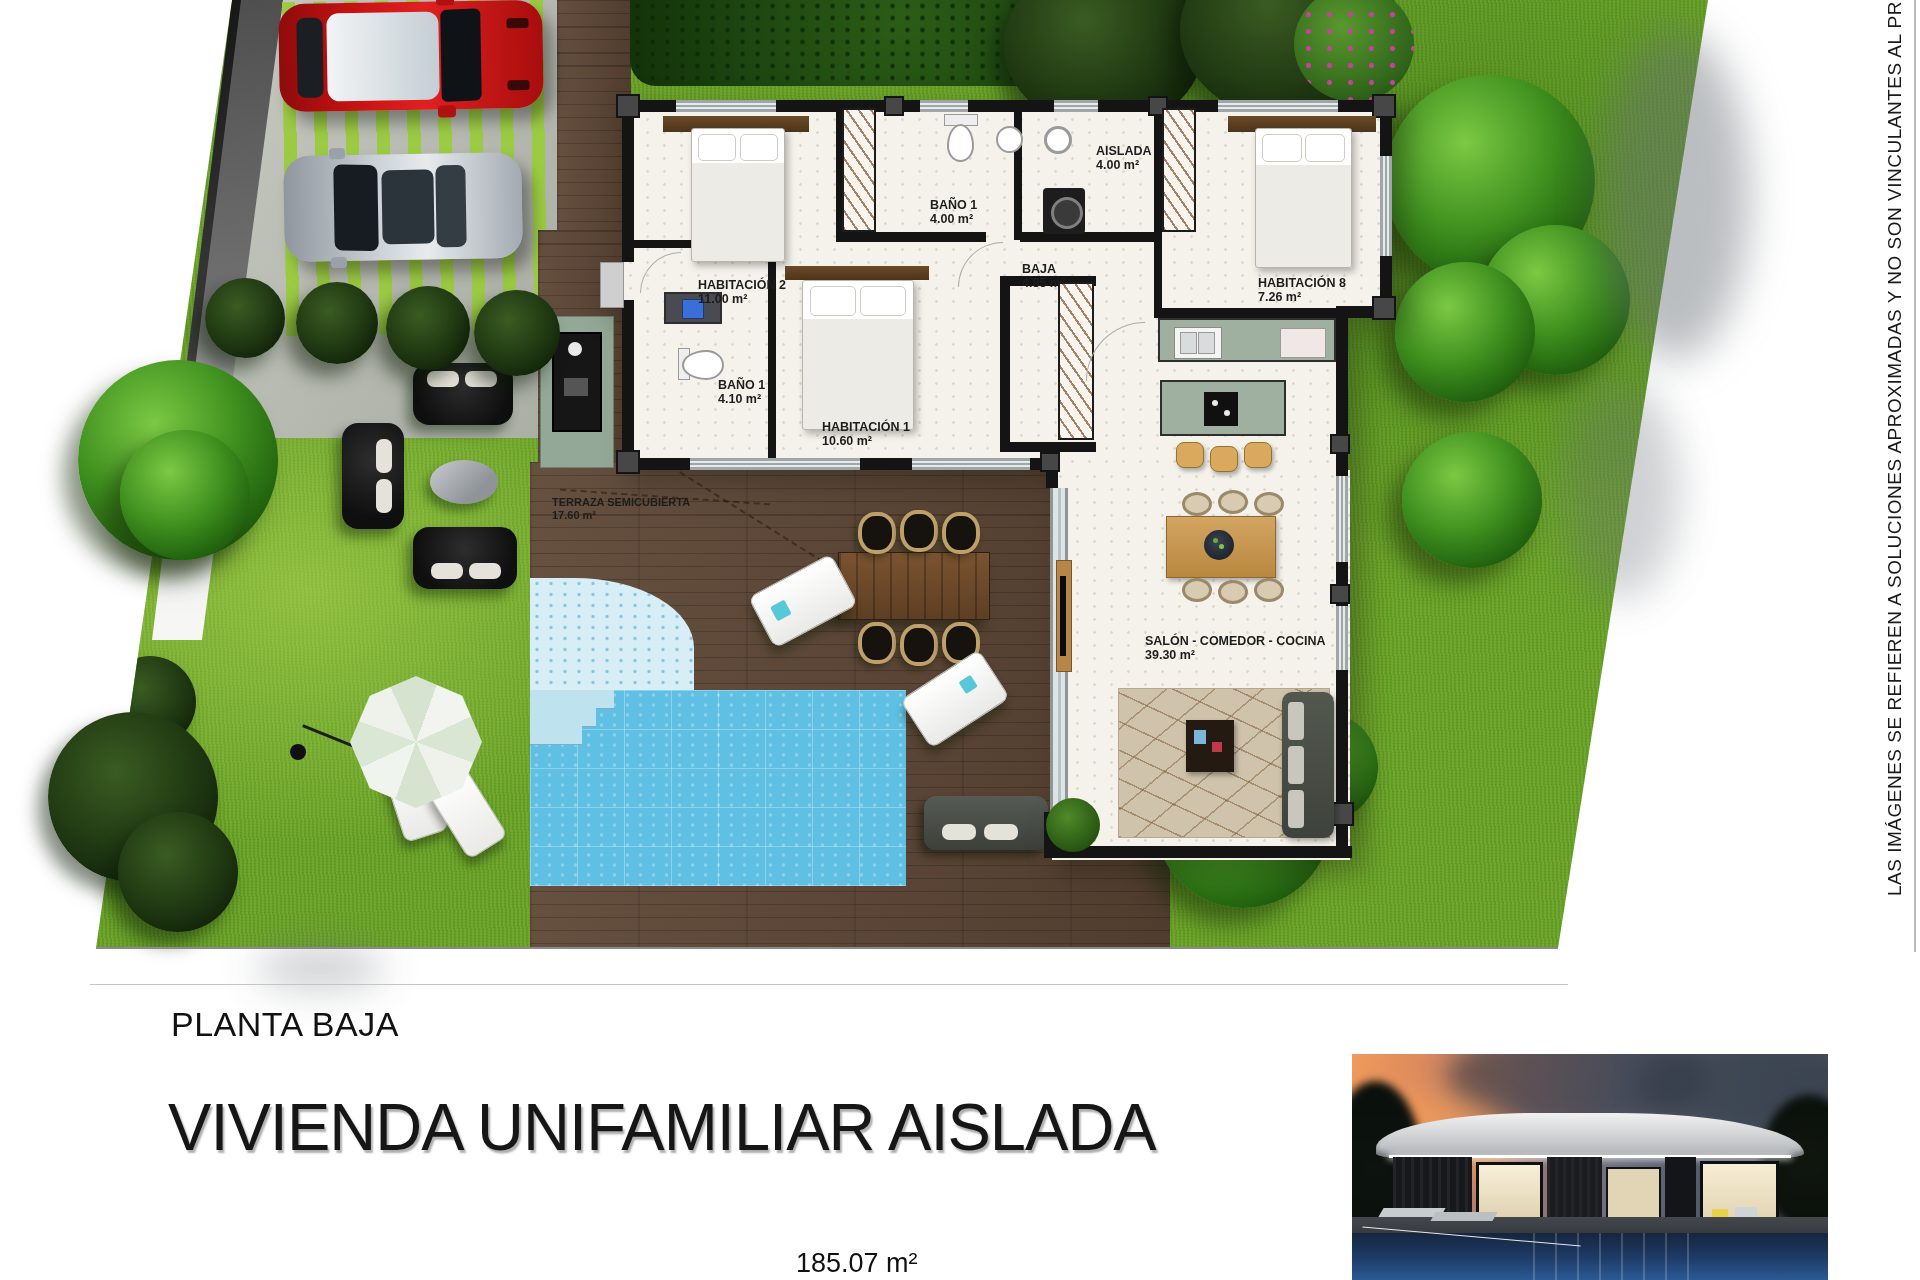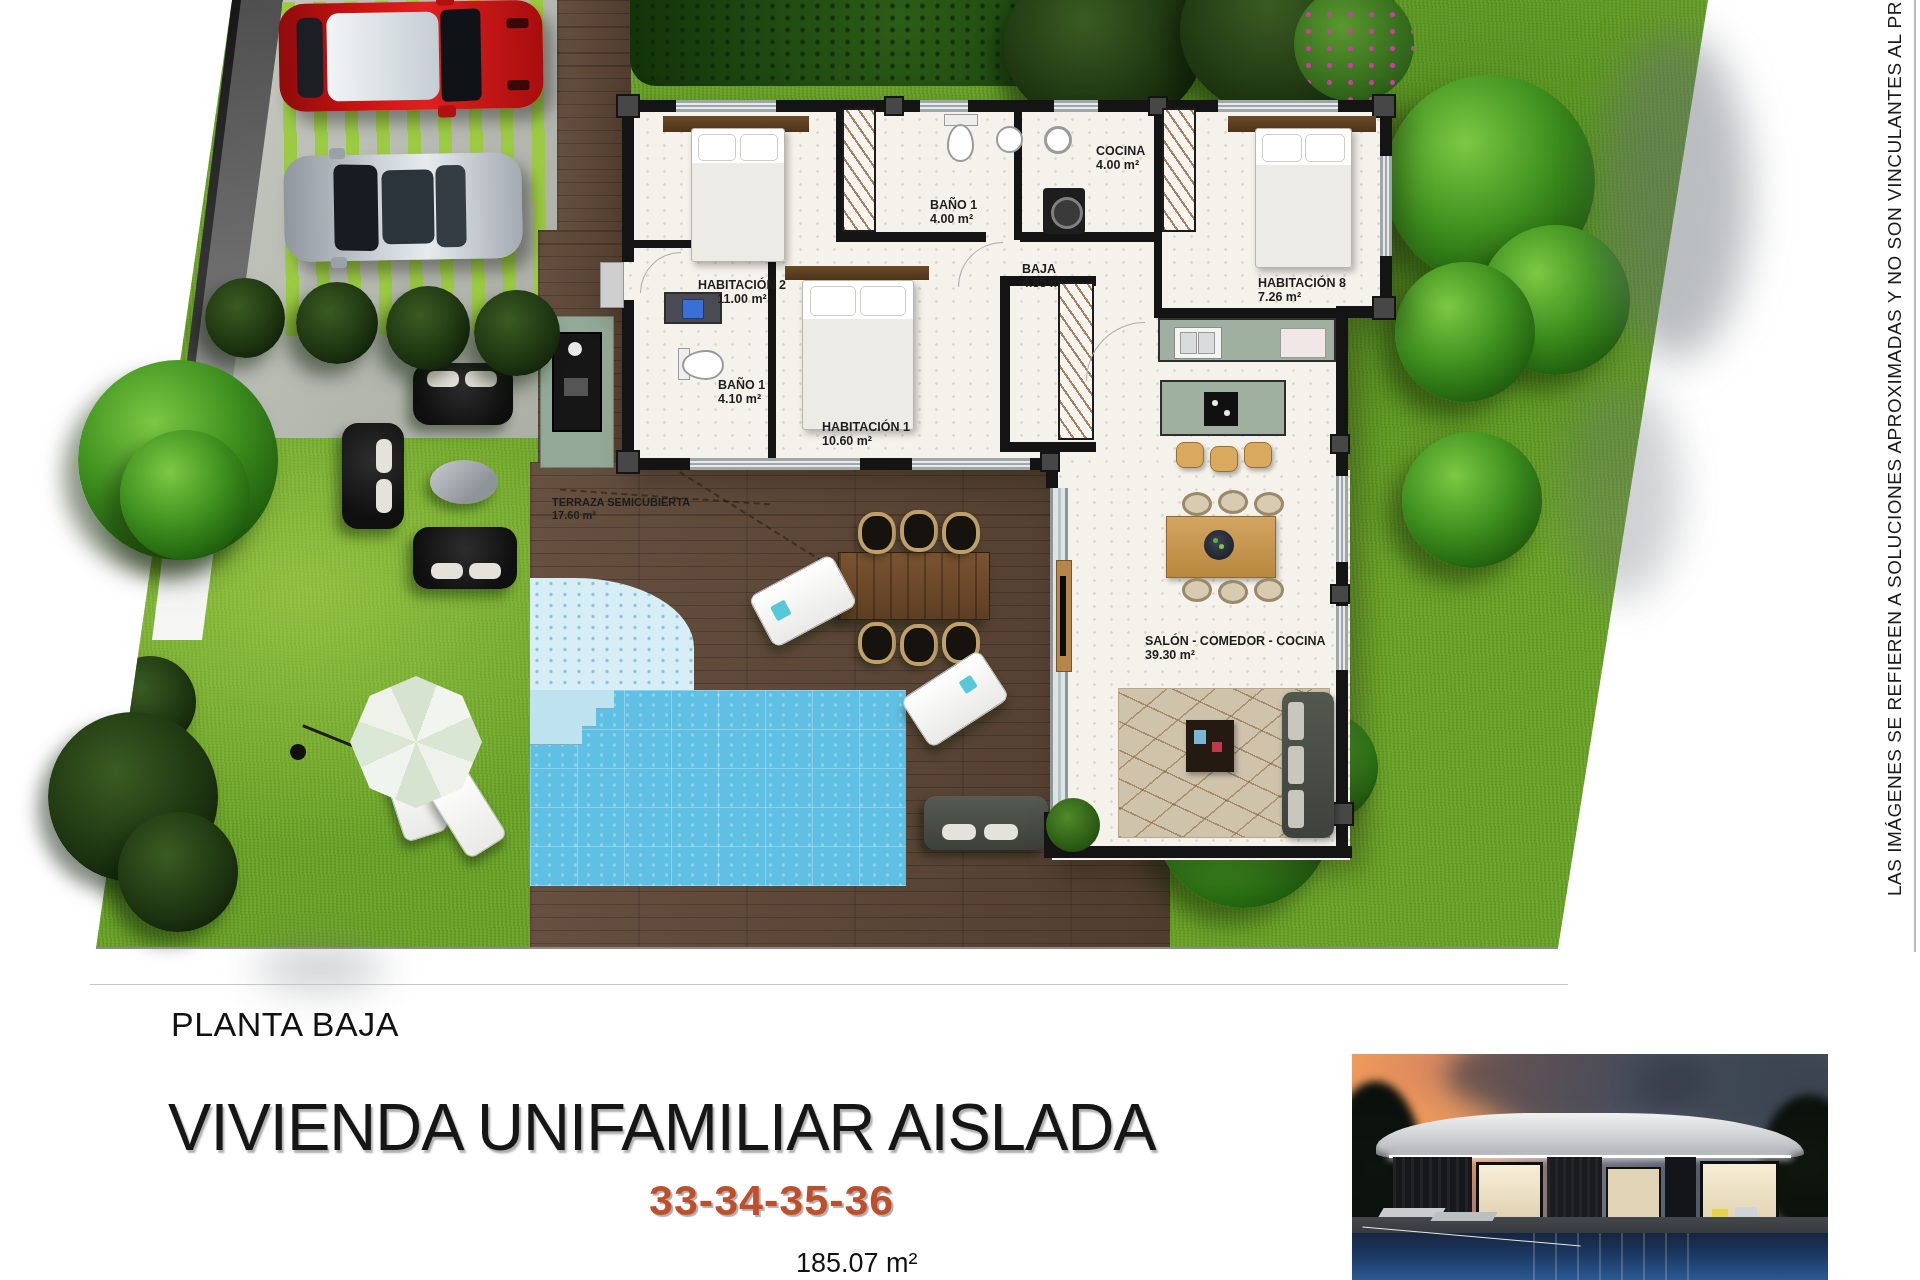--- a/index.html
+++ b/index.html
@@ -385,30 +385,30 @@
       <div class="abs" style="left:26px;top:22px;width:10px;height:10px;background:#c0384a;"></div>
     </div>
     <div class="abs" style="left:1056px;top:560px;width:14px;height:110px;background:#b5854a;border:1px solid #7a5528;"></div>
     <div class="abs" style="left:1060px;top:576px;width:6px;height:80px;background:#0c0c0c;"></div>
     <div class="dtree" style="left:1046px;top:798px;width:54px;height:54px;box-shadow:none;background:radial-gradient(circle at 40% 35%,#4f8a28,#2a5a14 65%,#173a0a);"></div>
 
     <div class="arc" style="left:958px;top:242px;width:44px;height:44px;"></div>
     <div class="arc" style="left:1086px;top:322px;width:58px;height:58px;"></div>
     <div class="arc" style="left:640px;top:252px;width:40px;height:40px;"></div>
 
-    <div class="rlabel" style="left:698px;top:278px;text-align:center;">
+    <div class="rlabel" style="left:698px;top:278px;">
       <div>HABITACIÓN 2</div>
       <div>11.00 m²</div>
     </div>
     <div class="rlabel" style="left:930px;top:198px;">
       <div>BAÑO 1</div>
       <div>4.00 m²</div>
     </div>
     <div class="rlabel" style="left:1096px;top:144px;">
-      <div>COCINA</div>
+      <div>AISLADA</div>
       <div>4.00 m²</div>
     </div>
     <div class="rlabel" style="left:1022px;top:262px;">
       <div>BAJA</div>
       <div>4.85 m²</div>
     </div>
     <div class="rlabel" style="left:1258px;top:276px;">
       <div>HABITACIÓN 8</div>
       <div>7.26 m²</div>
     </div>
@@ -427,21 +427,20 @@
   </div>
 
   <div class="bline" style="left:96px;top:947px;width:1462px;height:2px;"></div>
   <div class="bline" style="left:90px;top:984px;width:1478px;height:1px;background:#c5c5c5;"></div>
   <div class="pageedge"></div>
 
   <div class="vtext">LAS IMÁGENES SE REFIEREN A SOLUCIONES APROXIMADAS Y NO SON VINCULANTES AL PROYECTO</div>
 
   <div class="planta">PLANTA BAJA</div>
   <div class="title">VIVIENDA UNIFAMILIAR AISLADA</div>
-  <div class="parcelas" style="left:649px;">33-34-35-36</div>
   <div class="surf" style="left:796px;">185.07 m²</div>
 
   <div class="photo">
     <div class="ph" style="left:20%;top:-12%;width:55%;height:45%;border-radius:50%;background:rgba(40,48,60,.55);filter:blur(12px);"></div>
     <div class="ph" style="left:60%;top:-6%;width:45%;height:40%;border-radius:50%;background:rgba(52,60,72,.6);filter:blur(12px);"></div>
     <div class="ph" style="left:-6%;top:18%;width:40%;height:42%;border-radius:50%;background:rgba(255,165,85,.55);filter:blur(16px);"></div>
     <div class="ph" style="left:-5%;top:12%;width:20%;height:78%;border-radius:50%;background:radial-gradient(circle,#0d1410,#0a100c 70%);filter:blur(4px);"></div>
     <div class="ph" style="left:86%;top:18%;width:20%;height:60%;border-radius:50%;background:radial-gradient(circle,#10170f,#0b110b 70%);filter:blur(4px);"></div>
     <div class="ph" style="left:5%;top:26%;width:90%;height:56%;">
       <div class="ph" style="left:0;top:0;width:100%;height:36%;background:linear-gradient(180deg,#f1f1f1,#c4c7ca 70%,#9da1a5);border-radius:46% 54% 8% 8% / 95% 110% 12% 12%;box-shadow:inset 0 -4px 5px rgba(0,0,0,.3);"></div>

